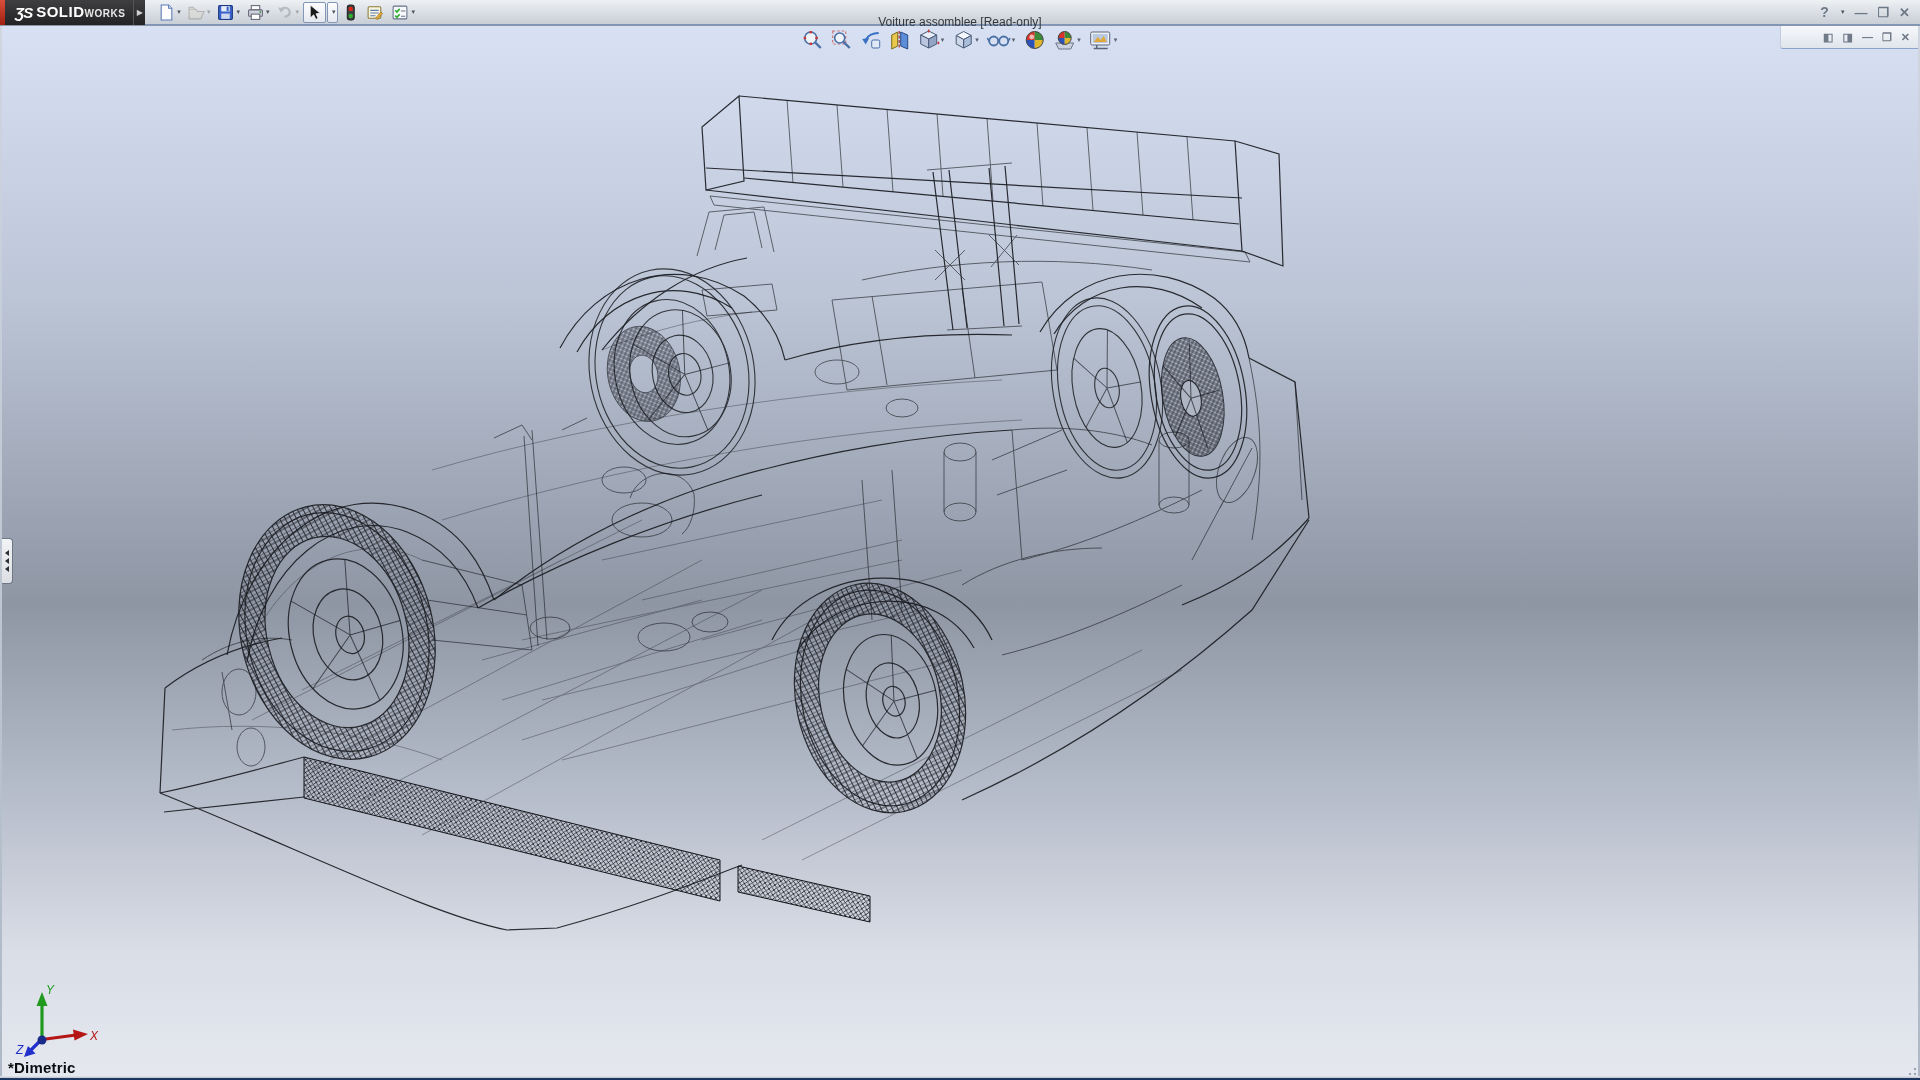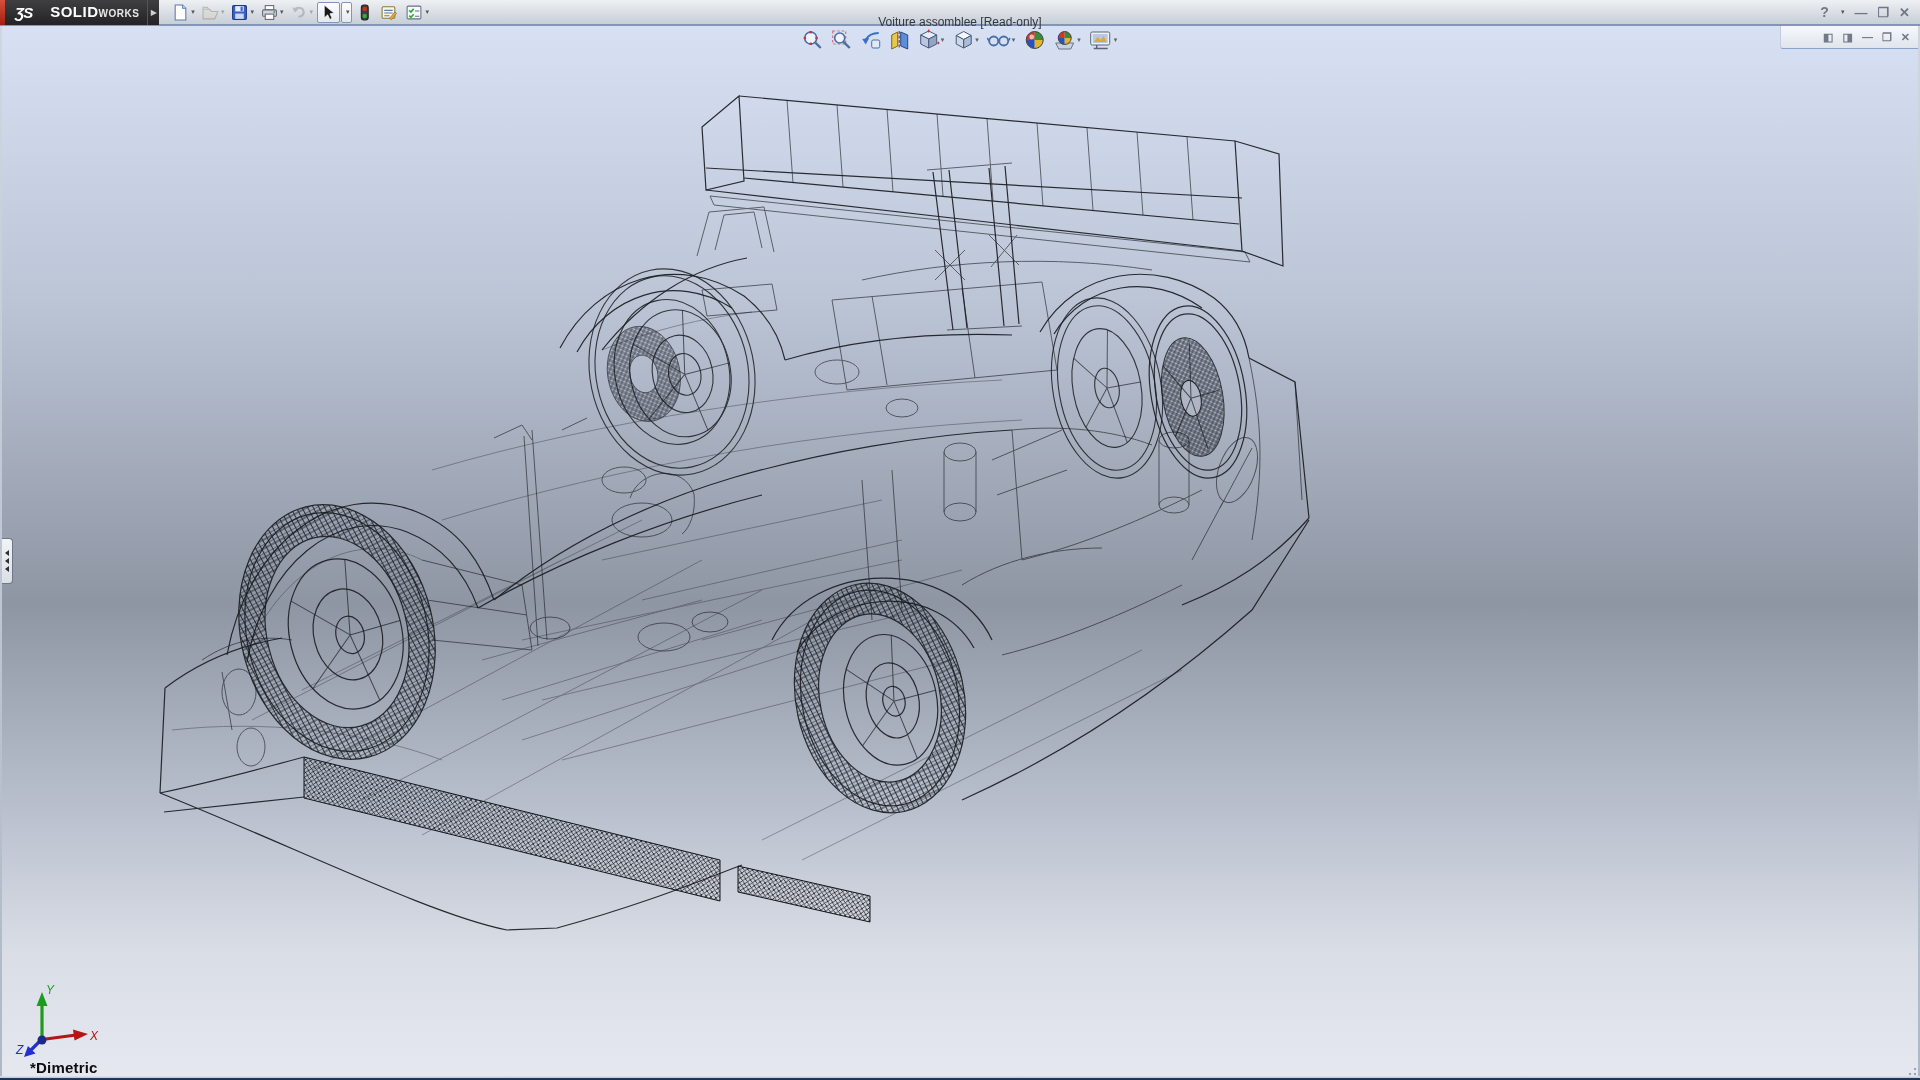--- a/index.html
+++ b/index.html
@@ -5,21 +5,21 @@
   * { margin:0; padding:0; box-sizing:border-box; }
   html,body { width:1920px; height:1080px; overflow:hidden;
     font-family:"Liberation Sans", sans-serif; background:#8e96a5; }
 
   
   .titlebar { position:absolute; top:0; left:0; width:1920px; height:25px;
     background:linear-gradient(#eef1f4,#d3d8df 70%,#c9cfd7);
     border-bottom:1px solid #7d96bd; display:flex; align-items:center; z-index:50; }
   .app-accent { width:5px; height:25px; background:linear-gradient(#d94f3a,#a31f12); }
   .logo-block { height:25px; padding:0 8px 0 10px; display:flex; align-items:center;
-    background:linear-gradient(#3f3f41,#232325); color:#fff; gap:18px; }
+    background:linear-gradient(#3f3f41,#232325); color:#fff; gap:4px; }
   .logo-glyph { font-weight:bold; font-style:italic; font-size:15px; letter-spacing:-1px; }
   .logo-bold { font-weight:bold; font-size:15px; letter-spacing:.5px; }
   .logo-light { font-weight:700; font-size:10px; letter-spacing:.5px; color:#e8e8e8; }
   .logo-flyout { height:25px; width:12px; background:linear-gradient(#3f3f41,#232325);
     color:#cfcfcf; font-size:8px; display:flex; align-items:center; justify-content:center;
     border-left:1px solid #555; }
   .qt { display:flex; align-items:center; margin-left:10px; height:25px; }
   .qt-btn { display:flex; align-items:center; height:21px; padding:0 2px; border:1px solid transparent;
     border-radius:2px; margin-right:1px; }
   .qt-btn.active { background:linear-gradient(#fdfdfe,#e4e9f0); border-color:#8296b5; }
@@ -60,21 +60,21 @@
   
   .fm-tab { position:absolute; left:0; top:512px; width:11px; height:46px;
     background:linear-gradient(#f2f3f5,#dcdfe4); border:1px solid #6f7887; border-left:none;
     border-radius:0 4px 4px 0; display:flex; flex-direction:column; align-items:center;
     justify-content:center; gap:2px; z-index:30; }
   .fm-arrow { width:0; height:0; border-top:3px solid transparent; border-bottom:3px solid transparent;
     border-right:4px solid #2b2f36; }
 
   
   svg.triad { position:absolute; left:0; bottom:14px; width:120px; height:80px; z-index:25; }
-  .view-label { position:absolute; left:28px; bottom:0px; font-size:15px; font-weight:600;
+  .view-label { position:absolute; left:6px; bottom:0px; font-size:15px; font-weight:600;
     color:#0c0d10; z-index:25; letter-spacing:.2px; }
 
   .resize-grip { position:absolute; right:2px; bottom:2px; width:16px; height:12px; z-index:45;
     background:
      radial-gradient(circle at 13px 3px,#9aa4b2 1.2px,transparent 1.6px),
      radial-gradient(circle at 13px 8px,#9aa4b2 1.2px,transparent 1.6px),
      radial-gradient(circle at 8px 8px,#9aa4b2 1.2px,transparent 1.6px); }
 </style>
 </head>
 <body>

